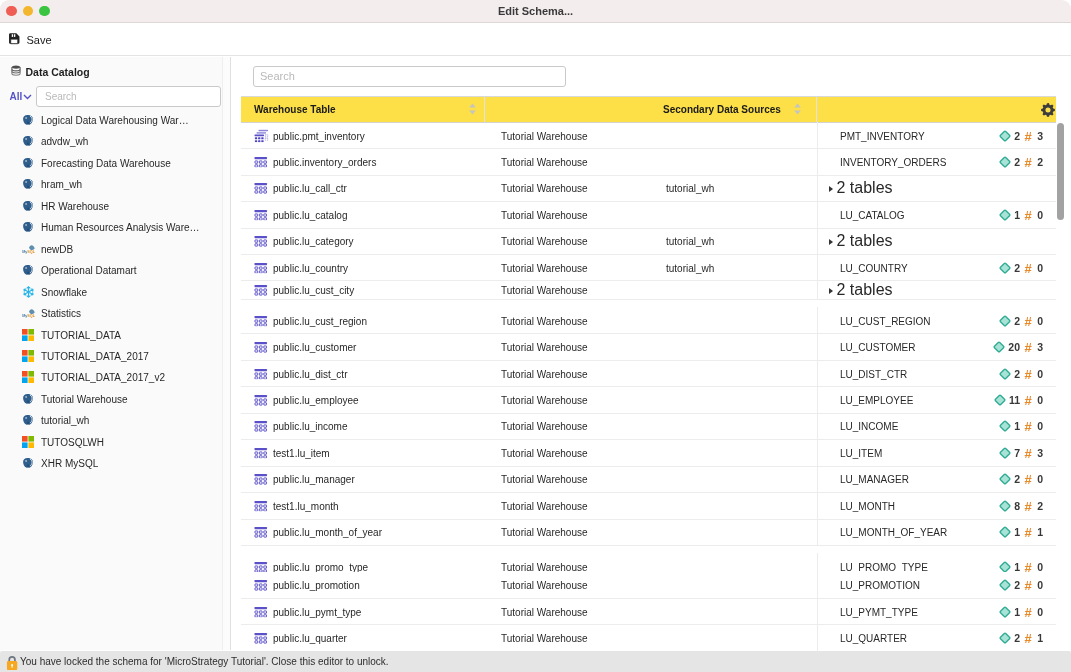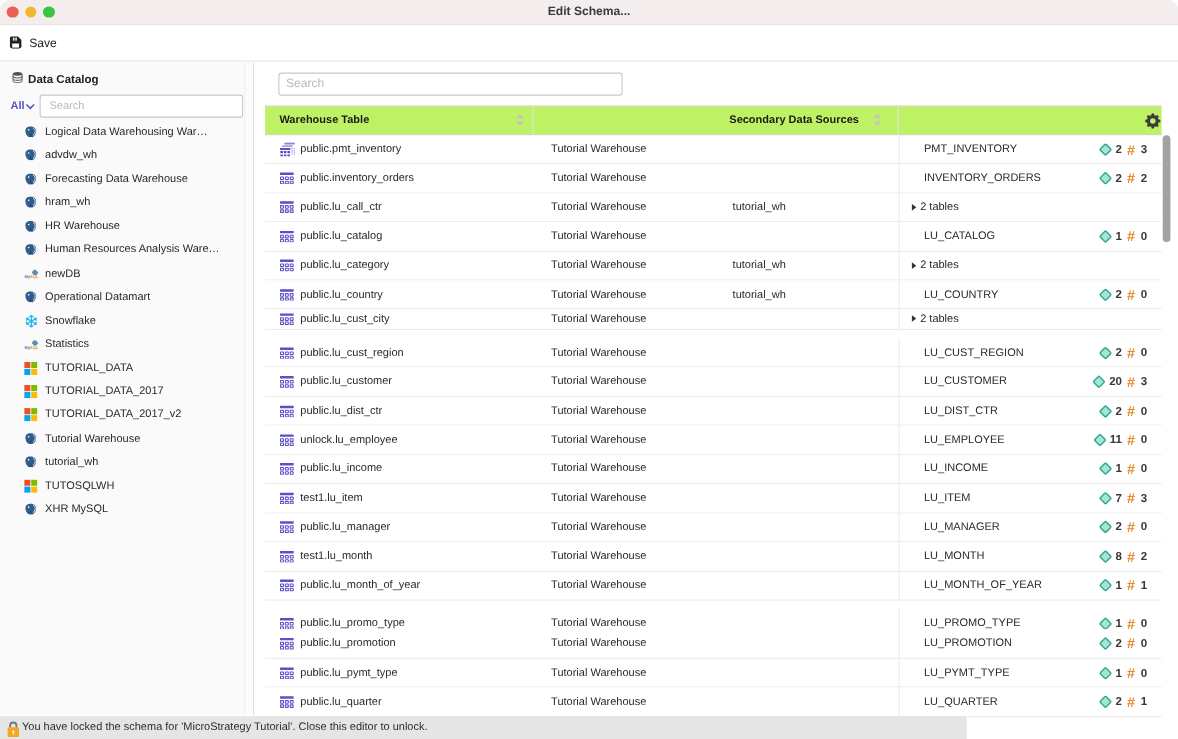--- a/index.html
+++ b/index.html
@@ -13,41 +13,41 @@
 .sidebar{position:absolute;left:0;top:57px;width:231px;height:593px;background:#fafafa;border-right:1px solid #e0e0e0}
 .dcic{position:absolute;left:11px;top:65px}
 .dctx{position:absolute;left:25.5px;top:65.5px;font-size:10.5px;font-weight:bold;color:#1f1f1f}
 .alltx{position:absolute;left:9.5px;top:90.5px;font-size:10px;font-weight:bold;color:#5552c5}
 .allch{position:absolute;left:23px;top:93.5px}
 .sinput{position:absolute;border:1px solid #c9c9c9;border-radius:3px;background:#fff;color:#b9b9b9;font-size:10px}
 .sb-item{position:absolute;left:0;width:222px;height:21.45px}
 .sb-item .ic{position:absolute;left:22px;top:50%;transform:translateY(-50%)}
 .sb-item .tx{position:absolute;left:41px;top:50%;transform:translateY(-50%);font-size:10px;color:#282828;white-space:nowrap}
 .strack{position:absolute;left:222px;top:57px;width:8px;height:593px;background:#fcfcfc;border-left:1px solid #efefef}
-.hdr{position:absolute;border-top:1px solid #d9d9d9;border-bottom:1px solid #d2d2d2;background:#bef264}
+.hdr{position:absolute;border-top:1px solid #d9d9d9;border-bottom:1px solid #d2d2d2;background:#fde047}
 .hcell{position:absolute;top:0;height:100%;border-right:1px solid #e2e2e2}
 .hcell .t{position:absolute;left:13px;top:50%;transform:translateY(-50%);font-size:10px;font-weight:bold;color:#1a1a1a;white-space:nowrap}
 .hcell .s{position:absolute;right:7px;top:50%;transform:translateY(-50%)}
 .row{position:absolute;left:0;width:815px;border-bottom:1px solid #ececec;background:#fff}
 .row .ic{position:absolute;left:13px;top:50%;transform:translateY(-50%)}
 .row .c1{position:absolute;left:32px;top:50%;transform:translateY(-50%);font-size:10px;color:#282828;white-space:nowrap}
 .row .c2{position:absolute;left:260px;top:50%;transform:translateY(-50%);font-size:10px;color:#282828}
 .row .c3{position:absolute;left:425px;top:50%;transform:translateY(-50%);font-size:10px;color:#282828}
 .row .c4{position:absolute;left:599px;top:50%;transform:translateY(-50%);font-size:10px;color:#282828;white-space:nowrap}
-.row .exp{position:absolute;left:588px;top:50%;transform:translateY(-50%);font-size:10px;color:#282828;white-space:nowrap}
+.row .exp{position:absolute;left:588px;top:50%;transform:translateY(-50%);font-size:16px;color:#282828;white-space:nowrap}
 .row .exp:before{content:"";display:inline-block;width:0;height:0;border-left:4.5px solid #333;border-top:3px solid transparent;border-bottom:3px solid transparent;margin-right:3.5px;vertical-align:middle}
 .row .vline{position:absolute;left:576px;top:-1px;bottom:-1px;width:0;border-left:1px solid #ececec}
 .cnt{position:absolute;top:0;height:100%}
 .cnt .dg{position:absolute;top:50%;transform:translateY(-50%);display:flex;align-items:center}
 .cnt .n{font-size:10.5px;font-weight:bold;color:#383838}
 .hash{position:absolute;left:783.5px;top:50%;transform:translateY(-50%);font-size:13px;font-weight:bold;color:#e8892a}
 .n2{position:absolute;left:788px;width:14px;text-align:right;top:50%;transform:translateY(-50%);font-size:10.5px;font-weight:bold;color:#383838}
 .gearc{position:absolute}
 .scrollv{position:absolute;left:1056.5px;top:123px;width:7px;height:97px;border-radius:3.5px;background:#a2a2a2}
-.bottom{position:absolute;left:0;top:651px;width:879px;height:21px;background:#e6e5e5;border-radius:2px 2px 0 0}
+.bottom{position:absolute;left:0;top:651px;width:1071px;height:21px;background:#e6e5e5;border-radius:2px 2px 0 0}
 .bottom .tx{position:absolute;left:20px;top:0;height:21px;line-height:21px;font-size:10px;color:#2d2d2d}
 .bottom .lk{position:absolute;left:5.8px;top:3.6px}
 </style></head><body>
 <div class="titlebar">
     <div class="tl" style="left:6.2px;background:#ee5e54"></div>
     <div class="tl" style="left:22.7px;background:#f3b72e"></div>
     <div class="tl" style="left:39.2px;background:#3bc441"></div>
     <div class="title">Edit Schema...</div>
   </div>
 <div class="toolbar"></div>
@@ -565,21 +565,21 @@
         <g fill="none" stroke="#5a50c8" stroke-width="2">
           <rect x="2" y="9.8" width="5.6" height="4.8" rx="0.6"></rect>
           <rect x="11.2" y="9.8" width="5.6" height="4.8" rx="0.6"></rect>
           <rect x="20.4" y="9.8" width="5.6" height="4.8" rx="0.6"></rect>
           <rect x="2" y="17.8" width="5.6" height="4.8" rx="0.6"></rect>
           <rect x="11.2" y="17.8" width="5.6" height="4.8" rx="0.6"></rect>
           <rect x="20.4" y="17.8" width="5.6" height="4.8" rx="0.6"></rect>
         </g>
       </svg>
     </span>
-    <span class="c1">unlock.lu_employee</span>
+    <span class="c1">public.lu_employee</span>
     <span class="c2">Tutorial Warehouse</span>
     <span class="vline"></span>
     <span class="c4">LU_EMPLOYEE</span>
     <span class="cnt" style="left:0;width:779px">
       <span class="dg" style="right:0">
         <svg width="12" height="12" viewBox="0 0 12 12">
           <rect x="2.3" y="2.3" width="7.4" height="7.4" rx="1" transform="rotate(45 6 6)" fill="#a9e3d6" stroke="#2aab93" stroke-width="1.3"></rect>
         </svg>
         <span class="n" style="margin-left:3px">11</span>
       </span>

